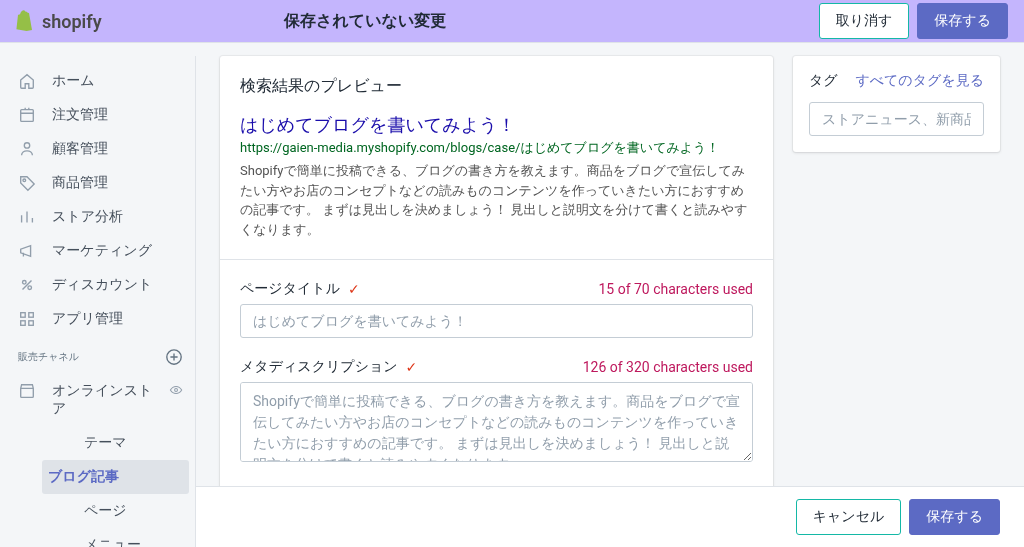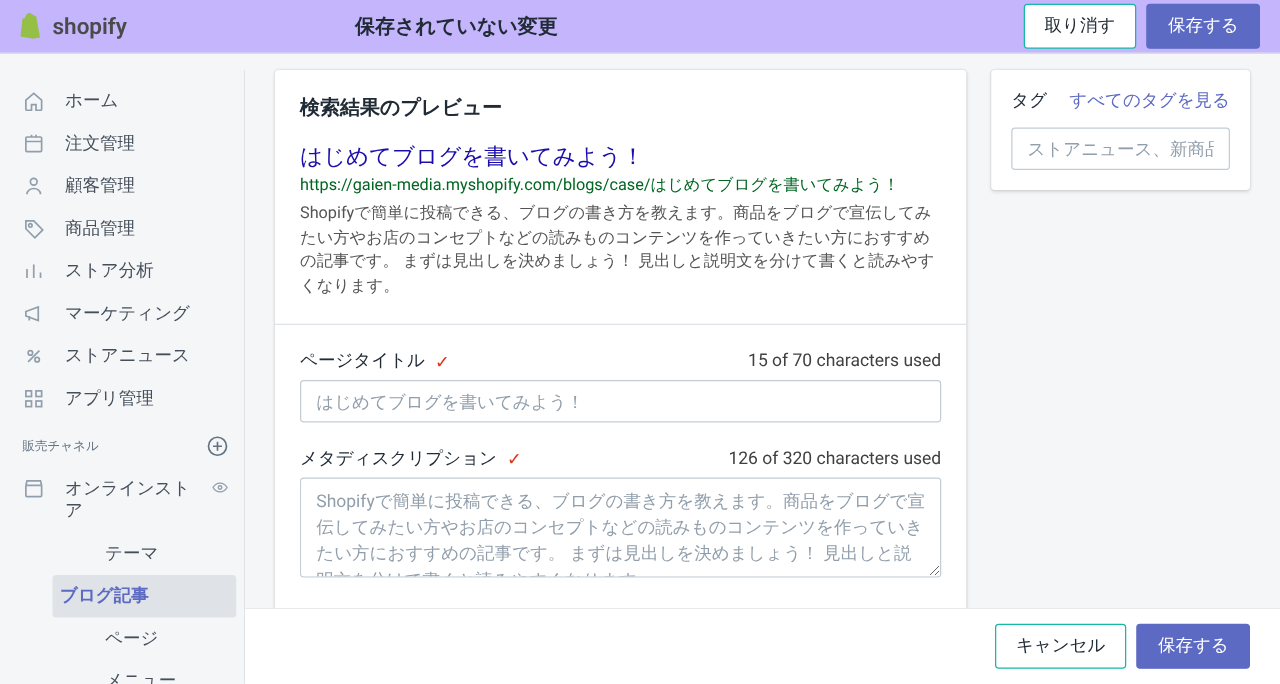--- a/index.html
+++ b/index.html
@@ -24,31 +24,31 @@
     .nav-sub { padding-left: 72px; }
     .nav-sub-item { padding: 8px 12px; color: #454f5b; cursor: pointer; font-size: 14px; }
     .nav-sub-item.active { background: #dfe3e8; color: #5c6ac4; font-weight: 600; border-radius: 3px; margin: 0 6px 0 42px; padding-left: 6px; }
     
     .main { margin-left: 196px; margin-top: 56px; padding: 0 24px 80px; display: flex; gap: 20px; align-items: flex-start; }
     .content-col { flex: 1; max-width: 730px; }
     .side-col { width: 260px; }
     
     .card { background: #fff; border-radius: 3px; box-shadow: 0 0 0 1px rgba(63,63,68,0.05), 0 1px 3px rgba(63,63,68,0.15); margin-bottom: 16px; }
     .card-section { padding: 20px; }
-    .card-title { font-size: 16px; font-weight: 700; margin-bottom: 16px; }
+    .card-title { font-size: 16px; font-weight: 400; margin-bottom: 16px; }
     
     .preview-title { color: #1a0dab; font-size: 18px; margin-bottom: 2px; }
     .preview-url { color: #006621; font-size: 13px; margin-bottom: 4px; }
     .preview-desc { color: #545454; font-size: 13px; line-height: 1.5; }
     
     .form-group { margin-bottom: 20px; }
     .form-label-row { display: flex; align-items: center; margin-bottom: 6px; }
     .form-label { font-size: 14px; color: #212b36; }
     .check { color: #de3618; margin-left: 8px; font-size: 14px; }
-    .char-count { margin-left: auto; color: #404040; font-size: 14px; text-align: center; }
+    .char-count { margin-left: auto; color: #be185d; font-size: 14px; text-align: center; }
     .form-input { width: 100%; padding: 8px 12px; border: 1px solid #c4cdd5; border-radius: 3px; font-size: 14px; color: #212b36; }
     .form-input::placeholder { color: #919eab; }
     .form-textarea { width: 100%; padding: 8px 12px; border: 1px solid #c4cdd5; border-radius: 3px; font-size: 14px; min-height: 80px; resize: vertical; font-family: inherit; line-height: 1.5; }
     .form-textarea::placeholder { color: #919eab; }
     
     .url-input-wrap { display: flex; border: 1px solid #c4cdd5; border-radius: 3px; overflow: hidden; }
     .url-prefix { padding: 8px 4px 8px 12px; color: #919eab; font-size: 14px; white-space: nowrap; background: #fff; }
     .url-field { flex: 1; padding: 8px 12px 8px 0; border: none; font-size: 14px; background: #fff; }
     .url-field::placeholder { color: #919eab; }
     
@@ -119,21 +119,21 @@
         <path d="M3 10v-2l11-4v12l-11-4v-2z M6 12v4"></path>
       </svg>
     <span>マーケティング</span>
   </div>
   <div class="nav-item">
     <svg class="icon" viewBox="0 0 20 20" fill="none" stroke="currentColor" stroke-width="1.5">
         <circle cx="7" cy="7" r="2"></circle>
         <circle cx="13" cy="13" r="2"></circle>
         <path d="M15 5L5 15"></path>
       </svg>
-    <span>ストアニュース</span>
+    <span>ディスカウント</span>
   </div>
   <div class="nav-item">
     <svg class="icon" viewBox="0 0 20 20" fill="none" stroke="currentColor" stroke-width="1.5">
         <rect x="3" y="3" width="5" height="5"></rect>
         <rect x="12" y="3" width="5" height="5"></rect>
         <rect x="3" y="12" width="5" height="5"></rect>
         <rect x="12" y="12" width="5" height="5"></rect>
       </svg>
     <span>アプリ管理</span>
   </div>

